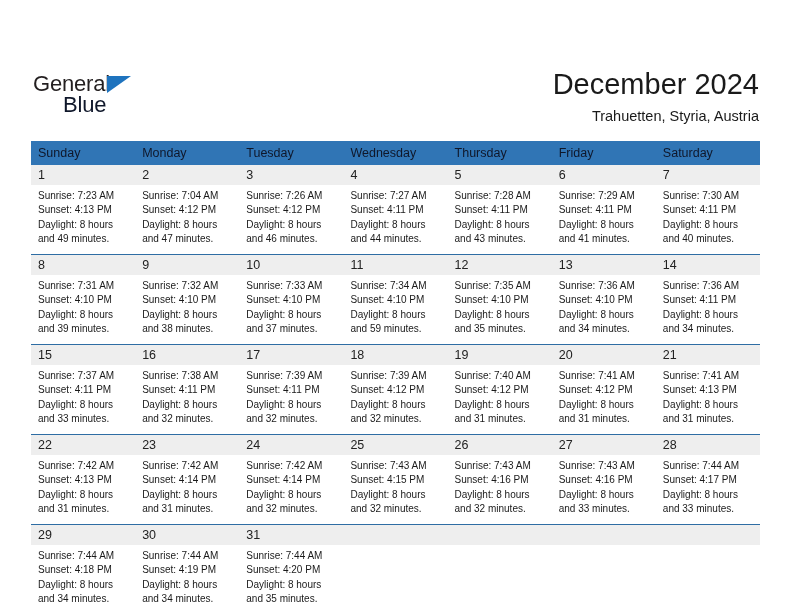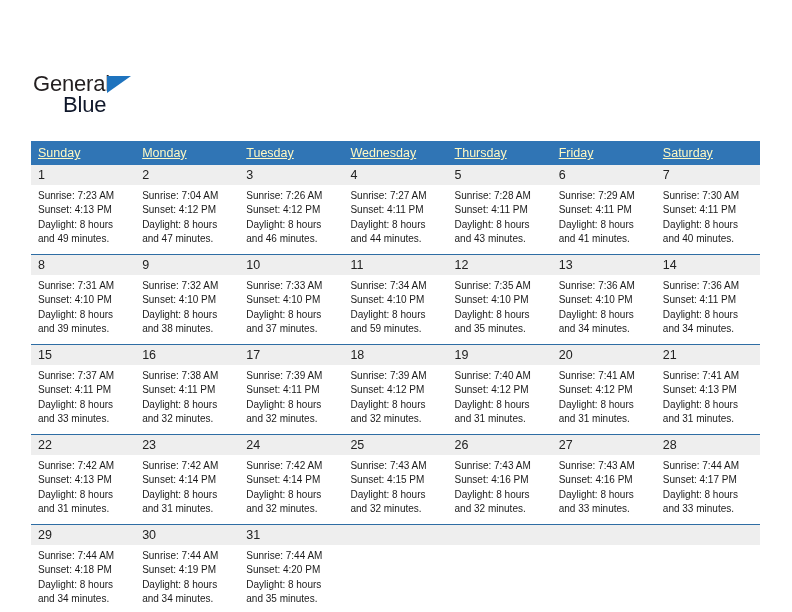--- a/index.html
+++ b/index.html
@@ -97,29 +97,28 @@
     left: 31px;
     top: 104px;
     width: 729px;
     border-collapse: collapse;
     table-layout: fixed;
   }
   .calendar col { width: 104.14px; }
 
   .dow-row th {
     background: #3075b5;
-    color: #fef9c3;
+    color: #0f172a;
     font-size: 12.5px;
     font-weight: normal;
     text-align: left;
     padding: 5px 0 5px 7px;
     height: 20px;
     vertical-align: middle;
     box-sizing: border-box;
-    text-decoration: underline;
   }
 
   .week-row td {
     vertical-align: top;
     padding: 0;
     border-top: 1.3px solid #2e6da4;
     height: 89px;
     box-sizing: border-box;
   }
   .week-row.first td { border-top: none; }
@@ -153,20 +152,24 @@
 <div class="page">
 
   <div class="header">
 
     <div class="logo">
       <span class="logo-general">General</span>
       <span class="logo-triangle"></span>
       <span class="logo-blue">Blue</span>
     </div>
 
+    <div class="title-block">
+      <h1 class="cal-title">December 2024</h1>
+      <div class="cal-subtitle">Trahuetten, Styria, Austria</div>
+    </div>
 
   </div>
 
   <table class="calendar">
     <colgroup>
       <col>
         <col>
         <col>
         <col>
         <col>

